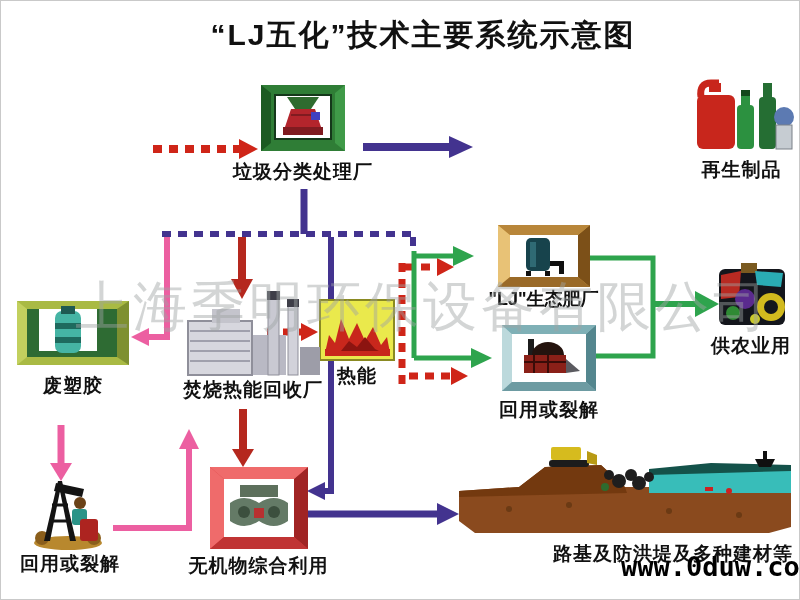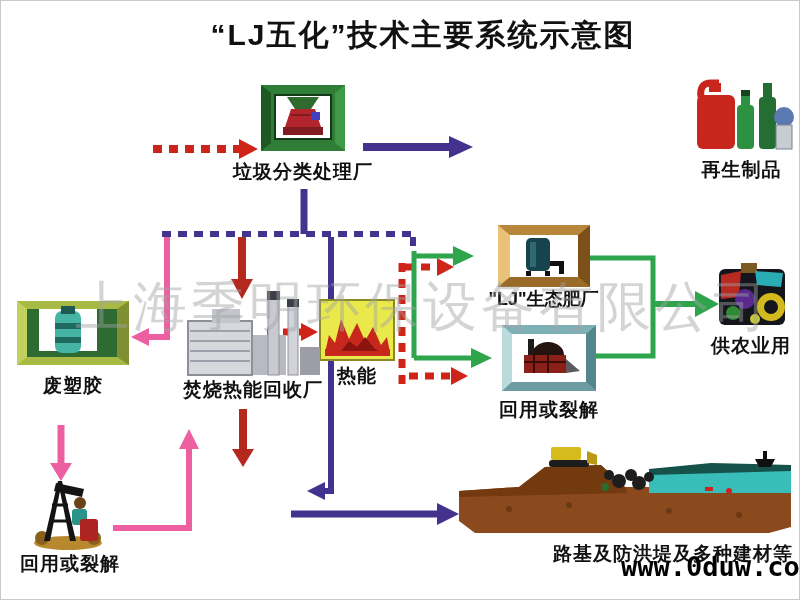--- a/index.html
+++ b/index.html
@@ -274,20 +274,36 @@
       <line x1="21" y1="46" x2="43" y2="46" stroke="#141414" stroke-width="3"></line>
       <line x1="24" y1="30" x2="40" y2="30" stroke="#141414" stroke-width="3"></line>
       <polygon points="28,8 56,14 54,22 26,16" fill="#141414"></polygon>
       <circle cx="52" cy="28" r="6" fill="#6a4218"></circle>
       <rect x="44" y="34" width="15" height="16" rx="3" fill="#2b9488"></rect>
       <rect x="52" y="44" width="18" height="22" rx="3" fill="#ad2420"></rect>
     </svg>
     <div class="node-label">回用或裂解</div>
   </div>
 
+  <div class="node" style="left:180px;top:466px;width:155px;">
+    <svg width="98" height="86" viewBox="0 0 98 86">
+      <rect x="0" y="0" width="98" height="82" fill="#d84040"></rect>
+      <polygon points="0,0 14,12 14,70 0,82" fill="#ef6b6b"></polygon>
+      <polygon points="98,0 84,12 84,70 98,82" fill="#a02424"></polygon>
+      <polygon points="0,82 14,70 84,70 98,82" fill="#c03434"></polygon>
+      <polygon points="0,0 14,12 84,12 98,0" fill="#ef6b6b"></polygon>
+      <rect x="14" y="12" width="70" height="58" fill="#ffffff"></rect>
+      <rect x="30" y="18" width="38" height="12" fill="#5d705c"></rect>
+      <path d="M20 36 q14 -10 29 0 q15 -10 29 0 v18 q-14 10 -29 0 q-15 10 -29 0 z" fill="#647a66"></path>
+      <circle cx="34" cy="45" r="6" fill="#3c4f3e"></circle>
+      <circle cx="64" cy="45" r="6" fill="#3c4f3e"></circle>
+      <rect x="44" y="41" width="10" height="10" fill="#b83030"></rect>
+    </svg>
+    <div class="node-label">无机物综合利用</div>
+  </div>
 
   <div class="node" style="left:456px;top:446px;width:336px;text-align:right;">
     <svg width="332" height="94" viewBox="0 0 332 94">
       <polygon points="0,44 60,40 86,20 142,18 166,40 332,40 332,80 310,86 16,86 0,74" fill="#8a4a1e"></polygon>
       <polygon points="0,44 60,40 86,20 142,18 166,40 168,46 0,50" fill="#73390f"></polygon>
       <circle cx="50" cy="62" r="3" fill="#6b3a14"></circle>
         <circle cx="110" cy="58" r="3" fill="#6b3a14"></circle>
       <circle cx="210" cy="64" r="3" fill="#6b3a14"></circle>
         <circle cx="280" cy="68" r="3" fill="#6b3a14"></circle>
       <rect x="190" y="22" width="142" height="24" fill="#38bdb9"></rect>

